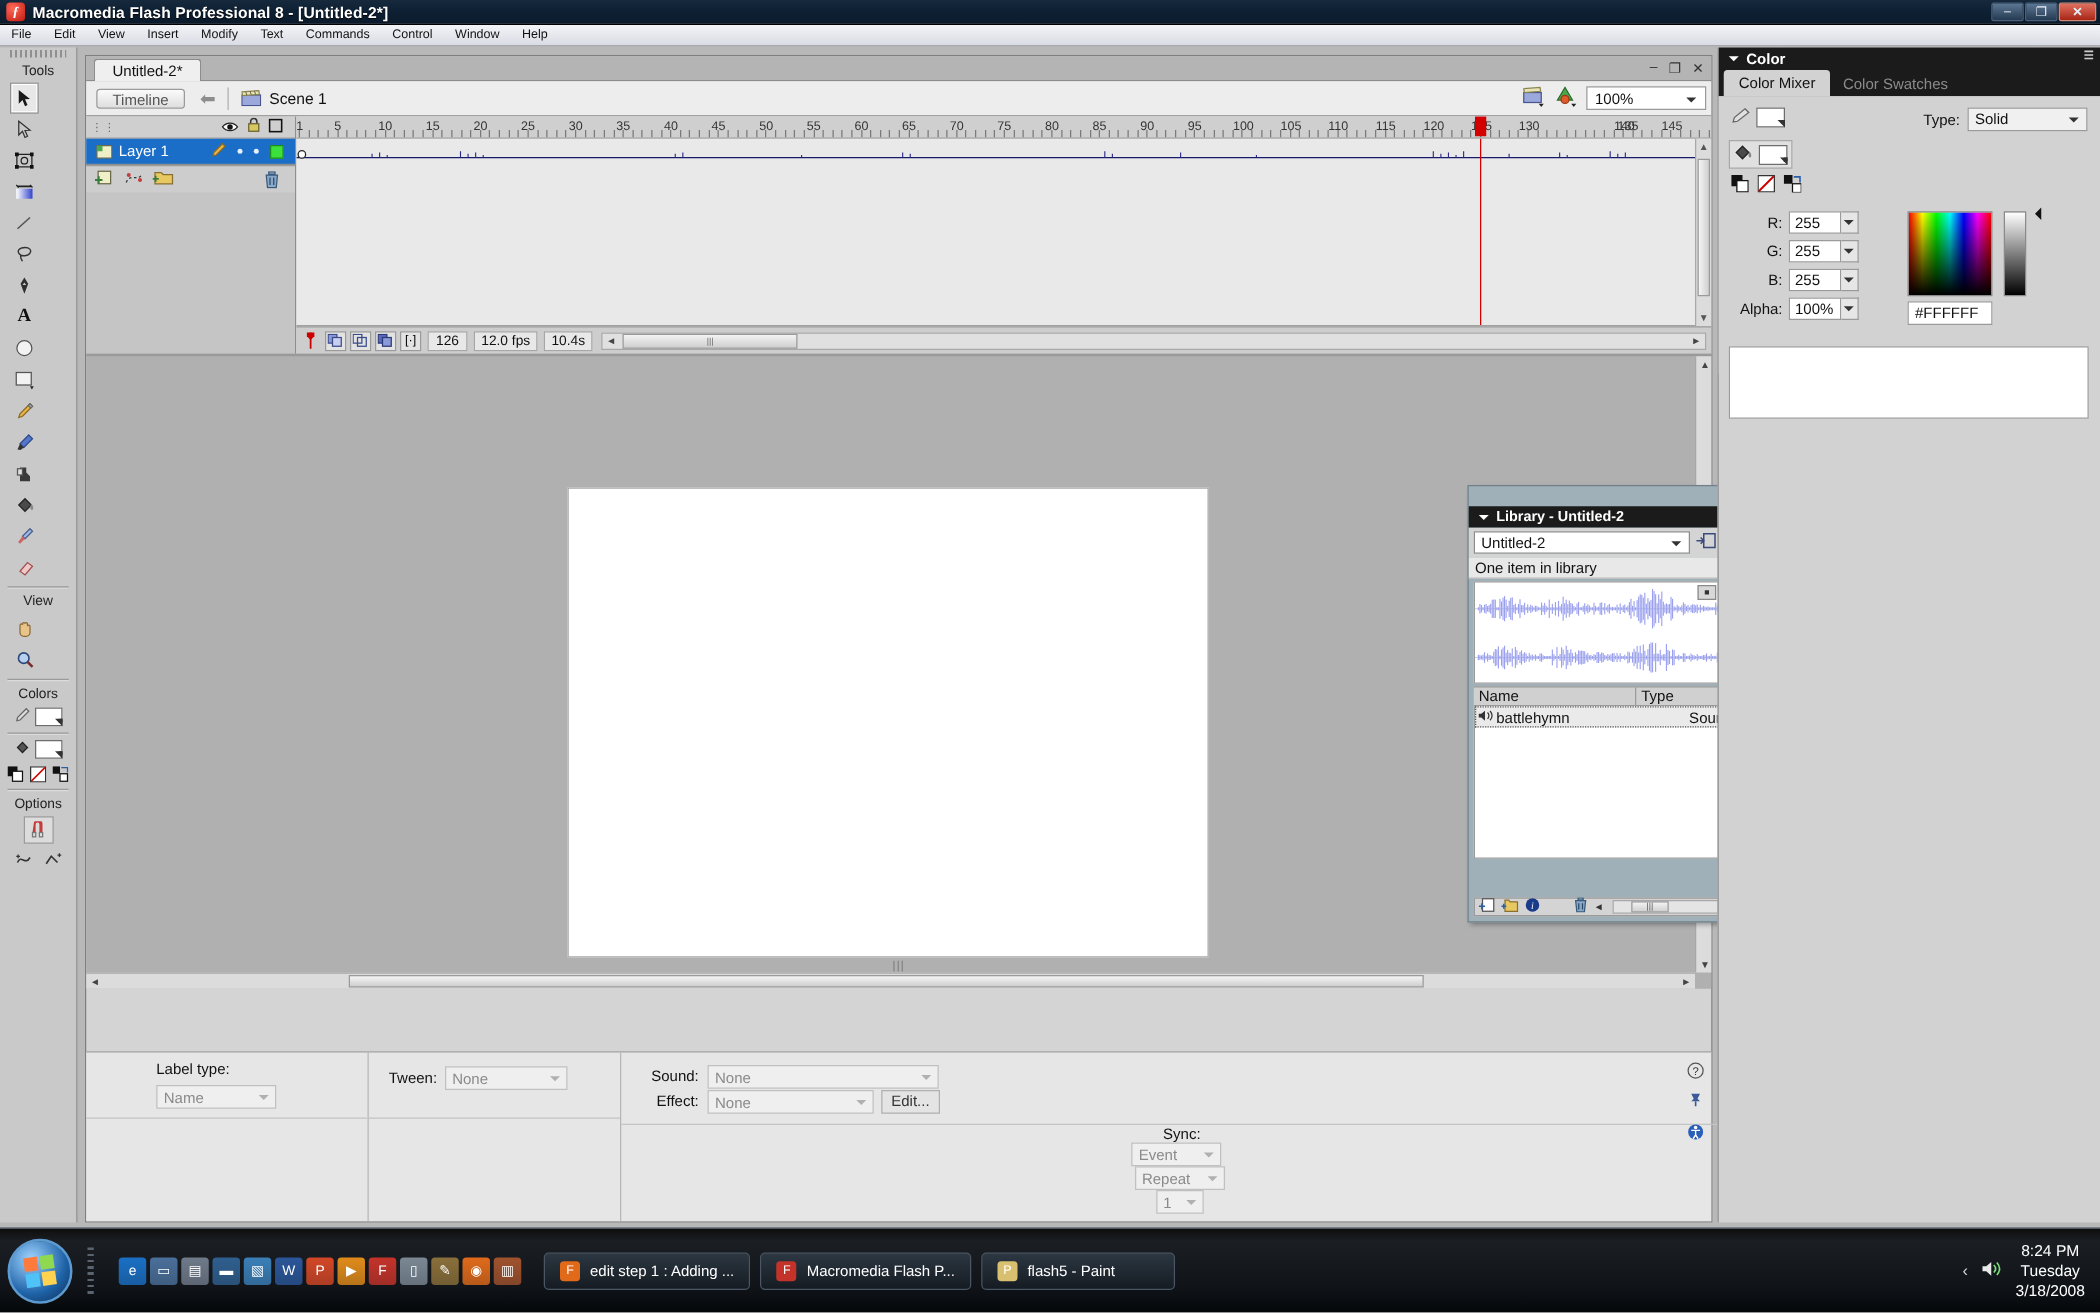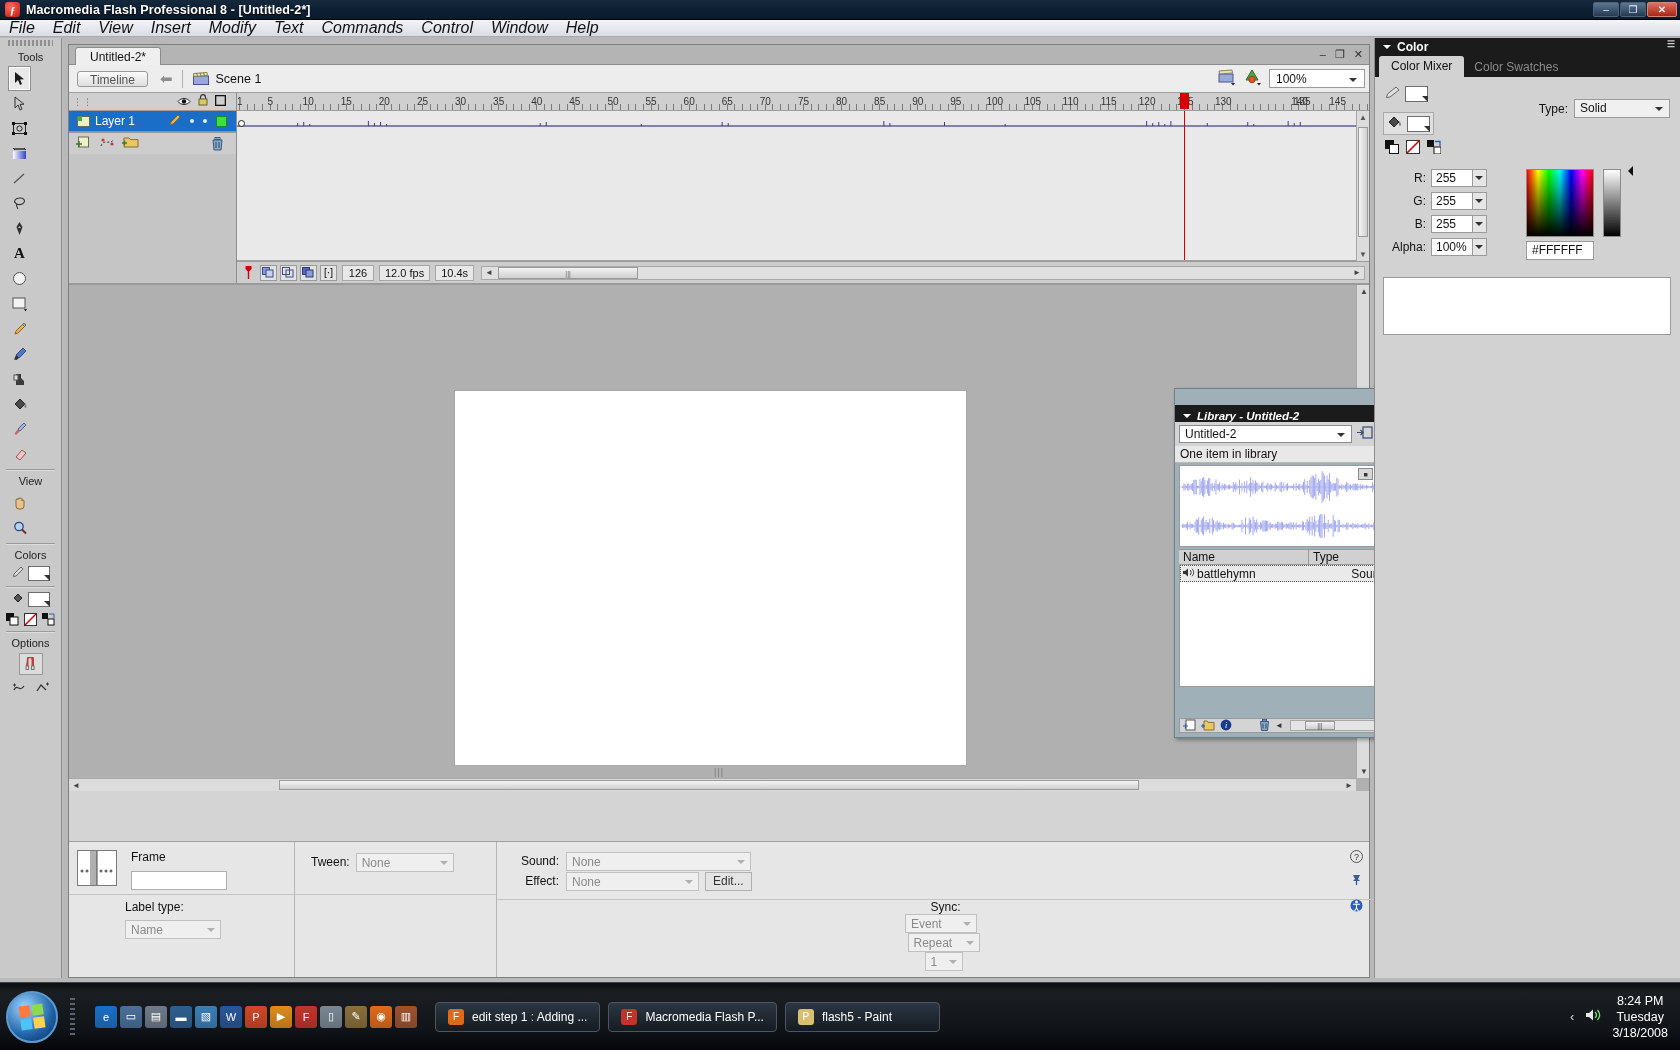--- a/index.html
+++ b/index.html
@@ -32,21 +32,21 @@
     display:flex;align-items:center;justify-content:center;color:#e8eef5;font-size:10px;
   }
   .tb-btn.close{ width:30px; background:linear-gradient(to bottom,#e07060,#a82716); border-color:#d08878; font-weight:bold;}
 
   
   .menubar{
     position:absolute;left:0;top:20px;width:1680px;height:17px;
     background:linear-gradient(to bottom,#f3f4f7,#dadce4);
     display:flex;align-items:center;border-bottom:1px solid #a9a9b0;
   }
-  .menuitem{ padding:0 9px; font-size:16px; color:#111; line-height:16px; cursor:default;font-style:italic;}
+  .menuitem{ padding:0 9px; font-size:10px; color:#111; line-height:16px; cursor:default;}
 
   
   .toolbox{
     position:absolute;left:0;top:38px;width:62px;height:940px;
     background:#c9c9c9;border-right:1px solid #8d8d8d;
   }
   .tb-sec-label{
     text-align:center;font-size:11px;color:#222;padding:3px 0 2px;
   }
   .tb-sep{ height:1px;background:#9a9a9a;margin:2px 6px; box-shadow:0 1px 0 #dcdcdc;}
@@ -208,23 +208,22 @@
   .library{
     position:absolute;left:1174px;top:388px;width:225px;height:350px;
     background:#9fb0b8;border:1px solid #6f8088;box-shadow:2px 2px 4px rgba(0,0,0,.35);
   }
   .lib-close-bar{ height:16px;position:relative;}
   .lib-x{
     position:absolute;right:3px;top:2px;width:14px;height:13px;border:1px solid #8a2a1a;border-radius:2px;
     background:linear-gradient(to bottom,#e07868,#b0301e);color:#fff;font-size:9px;display:flex;align-items:center;justify-content:center;
   }
   .lib-title{
-    height:17px;background:#1b1b1b;color:#fff;display:flex;align-items:flex-end;padding-left:8px;font-size:11.5px;font-weight:bold;
+    height:17px;background:#1b1b1b;color:#fff;display:flex;align-items:center;padding-left:8px;font-size:11.5px;font-weight:bold;
     position:relative;
-    font-style:italic;
   }
   .lib-menu-ico{ position:absolute;right:5px;top:3px;color:#fff;font-size:9px;line-height:4px;}
   .lib-docrow{ height:24px;display:flex;align-items:center;padding:0 4px;gap:5px;background:#d4d4d4;}
   .lib-docsel{
     flex:1;height:18px;border:1px solid #8c8c8c;background:#fff;font-size:12px;line-height:16px;padding-left:5px;position:relative;color:#111;
   }
   .lib-docsel:after{ content:"";position:absolute;right:6px;top:7px;border:4px solid transparent;border-top-color:#333;}
   .lib-count{ height:17px;background:#e8e8e8;font-size:12px;line-height:16px;padding-left:5px;color:#111;border-bottom:1px solid #b8b8b8;}
   .lib-preview{ height:82px;background:#fff;border:1px solid #9a9a9a;margin:2px 4px;position:relative;overflow:hidden;}
   .pv-btns{ position:absolute;right:3px;top:2px;display:flex;gap:2px;}
@@ -259,21 +258,21 @@
   }
   .cp-title{
     height:18px;background:#1b1b1b;color:#fff;display:flex;align-items:center;padding-left:8px;
     font-size:12px;font-weight:bold;position:relative;
   }
   .cp-grip{ position:absolute;right:5px;top:4px;color:#ccc;font-size:9px;line-height:4px;}
   .cp-tabs{ height:21px;background:#1b1b1b;display:flex;align-items:flex-end;padding-left:4px;}
   .cp-tab{ font-size:12px;padding:2px 10px 3px;color:#8b8b8b;}
   .cp-tab.active{ background:#d2d2d2;color:#111;border-radius:3px 3px 0 0;padding:3px 12px 4px;}
   .cp-body{ position:relative;height:222px;background:#d2d2d2;}
-  .cp-typerow{ position:absolute;right:10px;top:22px;display:flex;align-items:center;gap:6px;}
+  .cp-typerow{ position:absolute;right:10px;top:9px;display:flex;align-items:center;gap:6px;}
   .cp-typesel{
     width:96px;height:19px;border:1px solid #9a9a9a;background:#f0f0f0;font-size:12px;line-height:17px;padding-left:5px;position:relative;color:#111;
   }
   .cp-typesel:after{ content:"";position:absolute;right:6px;top:7px;border:4px solid transparent;border-top-color:#333;}
   .cp-strokerow{ position:absolute;left:10px;top:8px;display:flex;align-items:center;gap:4px;}
   .cp-fillrow{ position:absolute;left:8px;top:35px;display:flex;align-items:center;gap:4px;border:1px solid #a8a8a8;background:#e0e0e0;padding:2px 3px;}
   .cp-swatch{ width:23px;height:16px;border:1px solid #6d6d6d;background:#fff;position:relative;}
   .cp-swatch:after{ content:"";position:absolute;right:-1px;bottom:-1px;border:3px solid transparent;border-top-color:#333;border-right-color:#333;}
   .cp-minis{ position:absolute;left:10px;top:63px;display:flex;gap:7px;}
   .cp-fields{ position:absolute;left:14px;top:92px;}
@@ -916,40 +915,20 @@
         <span class="sc-arrow" style="left:3px;top:2px;">◄</span>
         <div class="sc-thumb-h"></div>
         <span class="sc-arrow" style="right:3px;top:2px;">►</span>
       </div>
     </div>
 
 
 
     <div class="props-body">
       <div class="pcol c1">
-        <div class="prow" style="height:52px;align-items:flex-start;padding-top:8px;">
-          <div class="frame-thumb">
-            <svg width="38" height="34" viewBox="0 0 38 34">
-                <rect x="0" y="0" width="38" height="34" fill="#fff"></rect>
-                <rect x="12" y="0" width="7" height="34" fill="#b0b0b0"></rect>
-                <line x1="19" y1="0" x2="19" y2="34" stroke="#444"></line>
-                <g fill="#666">
-                  <circle cx="4" cy="20" r="1.5"></circle>
-                  <circle cx="9" cy="20" r="1.5"></circle>
-                  <circle cx="23" cy="20" r="1.5"></circle>
-                  <circle cx="28" cy="20" r="1.5"></circle>
-                  <circle cx="33" cy="20" r="1.5"></circle>
-                </g>
-              </svg>
-          </div>
-          <div style="margin-left:14px;">
-            <div class="plabel">Frame</div>
-            <div class="pfield" style="width:96px;margin-top:7px;" placeholder=""></div>
-          </div>
-        </div>
         <div class="prow-div"></div>
         <div style="padding-left:56px;padding-top:6px;">
           <div class="plabel">Label type:</div>
           <div class="pselect" style="width:96px;margin-top:6px;">Name</div>
         </div>
       </div>
 
       <div class="pcol c2">
         <div class="prow" style="padding-top:14px;padding-left:16px;">
           <span class="plabel" style="margin-right:6px;">Tween:</span>

